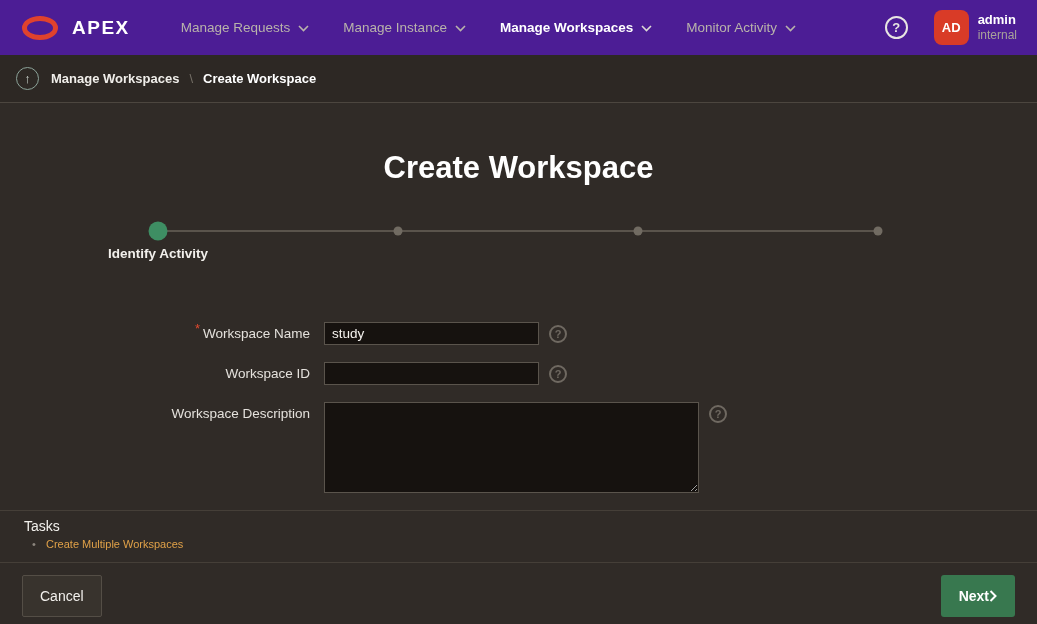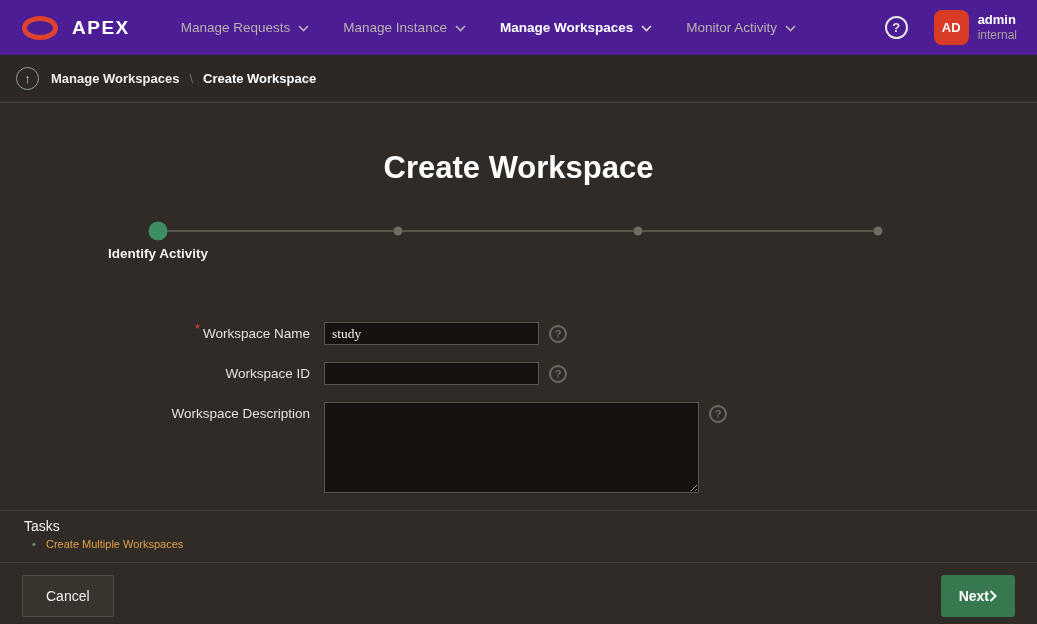--- a/index.html
+++ b/index.html
@@ -162,21 +162,21 @@
     top: -5px;
     margin-right: 3px;
   }
   .control-cell { margin-left: 14px; display: flex; align-items: flex-start; }
   .text-input {
     width: 215px;
     height: 23px;
     background: #16120f;
     border: 1px solid #5a544c;
     color: #f4f2ee;
-    font-family: Liberation Serif, serif;
+    font-family: Liberation Sans, sans-serif;
     font-size: 13.5px;
     padding: 2px 7px;
     outline: none;
   }
   .text-area {
     width: 375px;
     height: 91px;
     background: #16120f;
     border: 1px solid #5a544c;
     color: #f4f2ee;
@@ -232,21 +232,21 @@
     align-items: center;
     justify-content: space-between;
     padding: 0 22px;
   }
   .btn-cancel {
     background: #38332d;
     border: 1px solid #544e46;
     color: #f2f0ec;
     font-family: "Liberation Sans", sans-serif;
     font-size: 14px;
-    padding: 12px 23px;
+    padding: 12px 17px;
     border-radius: 2px;
     cursor: pointer;
   }
   .btn-next {
     background: #38784f;
     border: none;
     color: #ffffff;
     font-family: "Liberation Sans", sans-serif;
     font-size: 14px;
     font-weight: bold;

